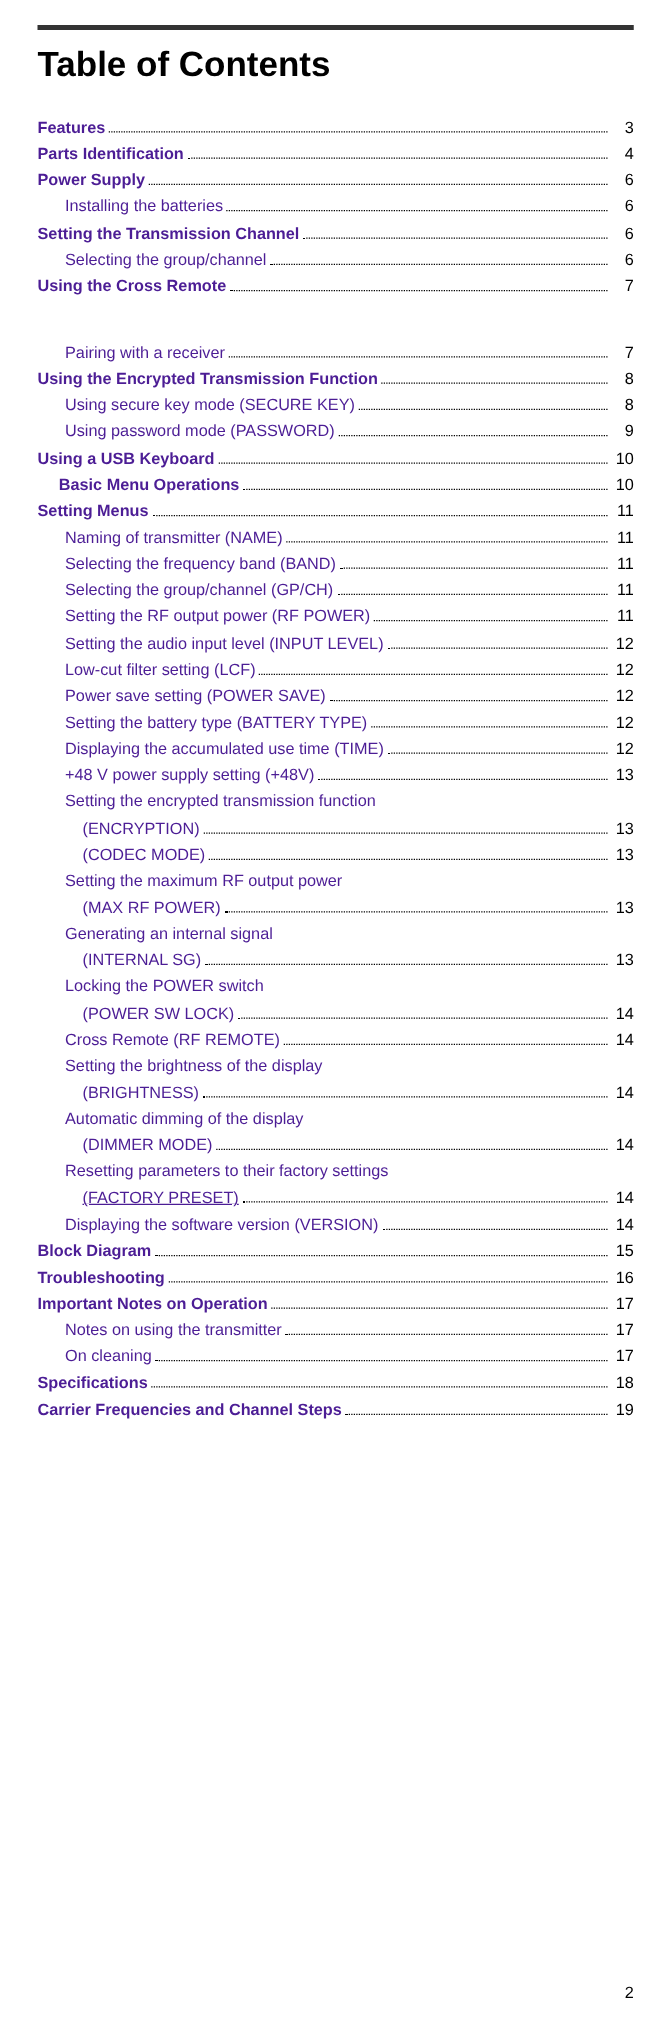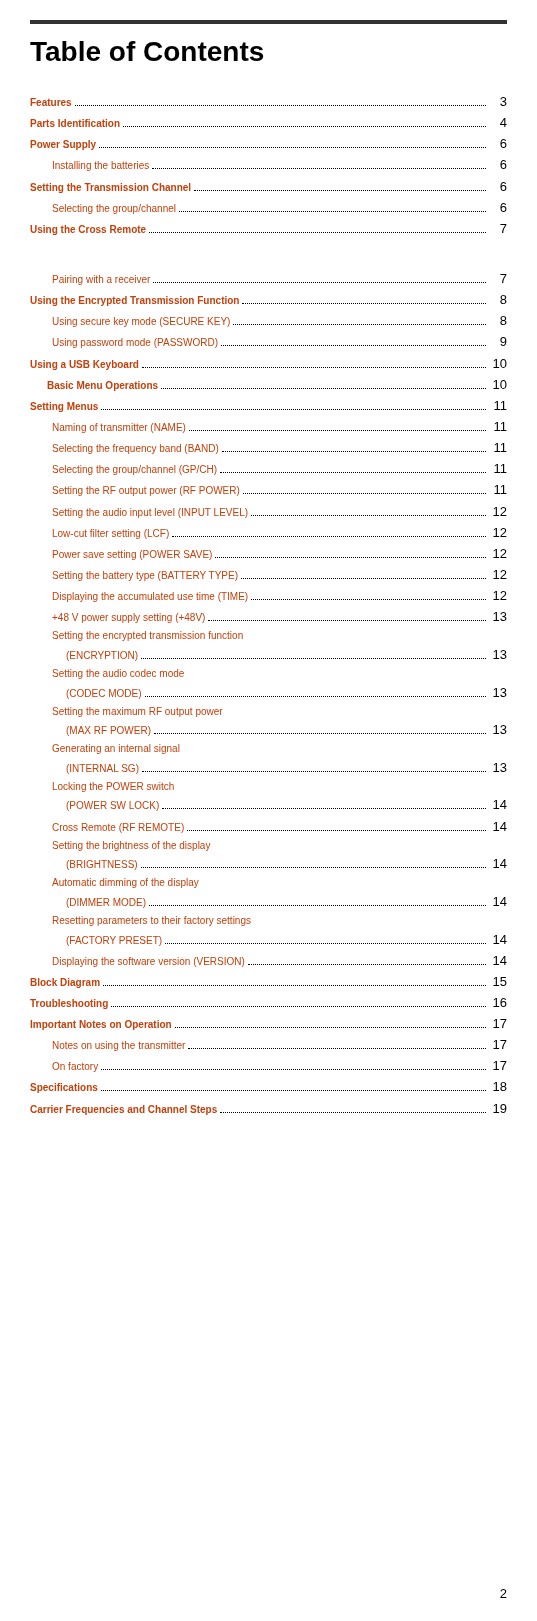--- a/index.html
+++ b/index.html
@@ -32,22 +32,22 @@
     }
 
     .row {
       display: flex;
       align-items: baseline;
       margin-bottom: 1px;
       line-height: 1.55;
     }
 
     .row-text {
-      font-size: 10px;
-      color: #c2410c;
+      font-size: 13px;
+      color: #4c1d95;
     }
 
     .row-dots {
       flex: 1;
       margin: 0 3px 2px 3px;
       border-bottom: 1px dotted #000;
       min-width: 8px;
     }
 
     .row-page {
@@ -199,23 +199,20 @@
     </div>
     <div class="row">
       <span class="row-text" style="padding-left: 22px;">Setting the encrypted transmission function</span>
     </div>
     <div class="row">
       <span class="row-text" style="padding-left: 36px;">(ENCRYPTION)  </span>
       <span class="row-dots"></span>
       <span class="row-page">13</span>
     </div>
     <div class="row">
-      <span class="row-text" style="padding-left: 22px;">Setting the audio codec mode</span>
-    </div>
-    <div class="row">
       <span class="row-text" style="padding-left: 36px;">(CODEC MODE)  </span>
       <span class="row-dots"></span>
       <span class="row-page">13</span>
     </div>
     <div class="row">
       <span class="row-text" style="padding-left: 22px;">Setting the maximum RF output power</span>
     </div>
     <div class="row">
       <span class="row-text" style="padding-left: 36px;">(MAX RF POWER)  </span>
       <span class="row-dots"></span>
@@ -255,21 +252,21 @@
     </div>
     <div class="row">
       <span class="row-text" style="padding-left: 36px;">(DIMMER MODE)  </span>
       <span class="row-dots"></span>
       <span class="row-page">14</span>
     </div>
     <div class="row">
       <span class="row-text" style="padding-left: 22px;">Resetting parameters to their factory settings</span>
     </div>
     <div class="row">
-      <span class="row-text" style="padding-left: 36px;">(FACTORY PRESET)  </span>
+      <span class="row-text" style="padding-left: 36px; text-decoration: underline;">(FACTORY PRESET)  </span>
       <span class="row-dots"></span>
       <span class="row-page">14</span>
     </div>
     <div class="row">
       <span class="row-text" style="padding-left: 22px;">Displaying the software version (VERSION)  </span>
       <span class="row-dots"></span>
       <span class="row-page">14</span>
     </div>
     <div class="row">
       <span class="row-text bold" style="padding-left: 0px;">Block Diagram </span>
@@ -285,21 +282,21 @@
       <span class="row-text bold" style="padding-left: 0px;">Important Notes on Operation  </span>
       <span class="row-dots"></span>
       <span class="row-page">17</span>
     </div>
     <div class="row">
       <span class="row-text" style="padding-left: 22px;">Notes on using the transmitter  </span>
       <span class="row-dots"></span>
       <span class="row-page">17</span>
     </div>
     <div class="row">
-      <span class="row-text" style="padding-left: 22px;">On factory </span>
+      <span class="row-text" style="padding-left: 22px;">On cleaning </span>
       <span class="row-dots"></span>
       <span class="row-page">17</span>
     </div>
     <div class="row">
       <span class="row-text bold" style="padding-left: 0px;">Specifications </span>
       <span class="row-dots"></span>
       <span class="row-page">18</span>
     </div>
     <div class="row">
       <span class="row-text bold" style="padding-left: 0px;">Carrier Frequencies and Channel Steps  </span>

